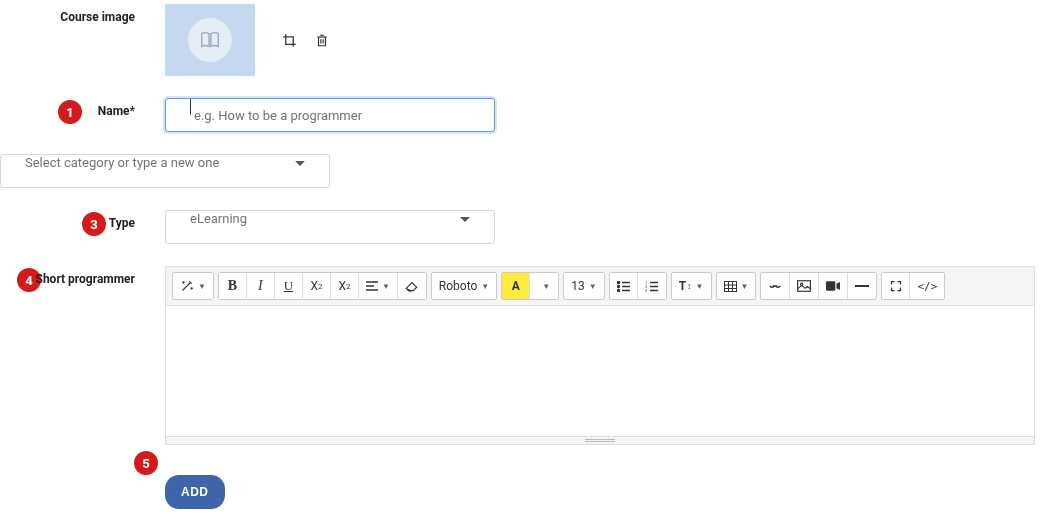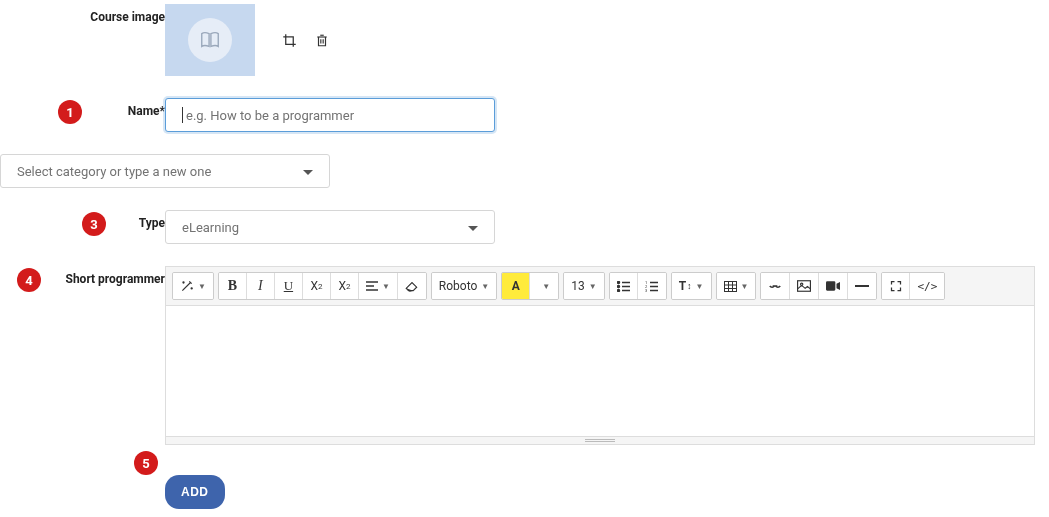--- a/index.html
+++ b/index.html
@@ -18,21 +18,21 @@
   .row {
     display: flex;
     align-items: flex-start;
     margin-bottom: 22px;
     position: relative;
   }
   .label-col {
     width: 165px;
     min-width: 165px;
     text-align: right;
-    padding-right: 0;
+    padding-right: 30px;
     padding-top: 6px;
     font-weight: 700;
     font-size: 12px;
     color: #222;
     position: relative;
   }
   .field-col {
     flex: 1;
     position: relative;
   }
@@ -62,26 +62,25 @@
     margin-left: 24px;
     vertical-align: middle;
   }
   .img-actions svg { display: block; }
   
   .text-input, .select {
     width: 330px;
     height: 34px;
     border: 1px solid #d6d6d6;
     border-radius: 3px;
-    padding: 0 16px;
+    padding: 0 24px;
     font-size: 13px;
     color: #333;
     background: #fff;
     display: flex;
-    align-items: center;
     position: relative;
   }
   .text-input.focused {
     border-color: #5b9dd9;
     box-shadow: 0 0 0 2px rgba(91,157,217,0.25);
   }
   .text-input input {
     border: none;
     outline: none;
     width: 100%;

